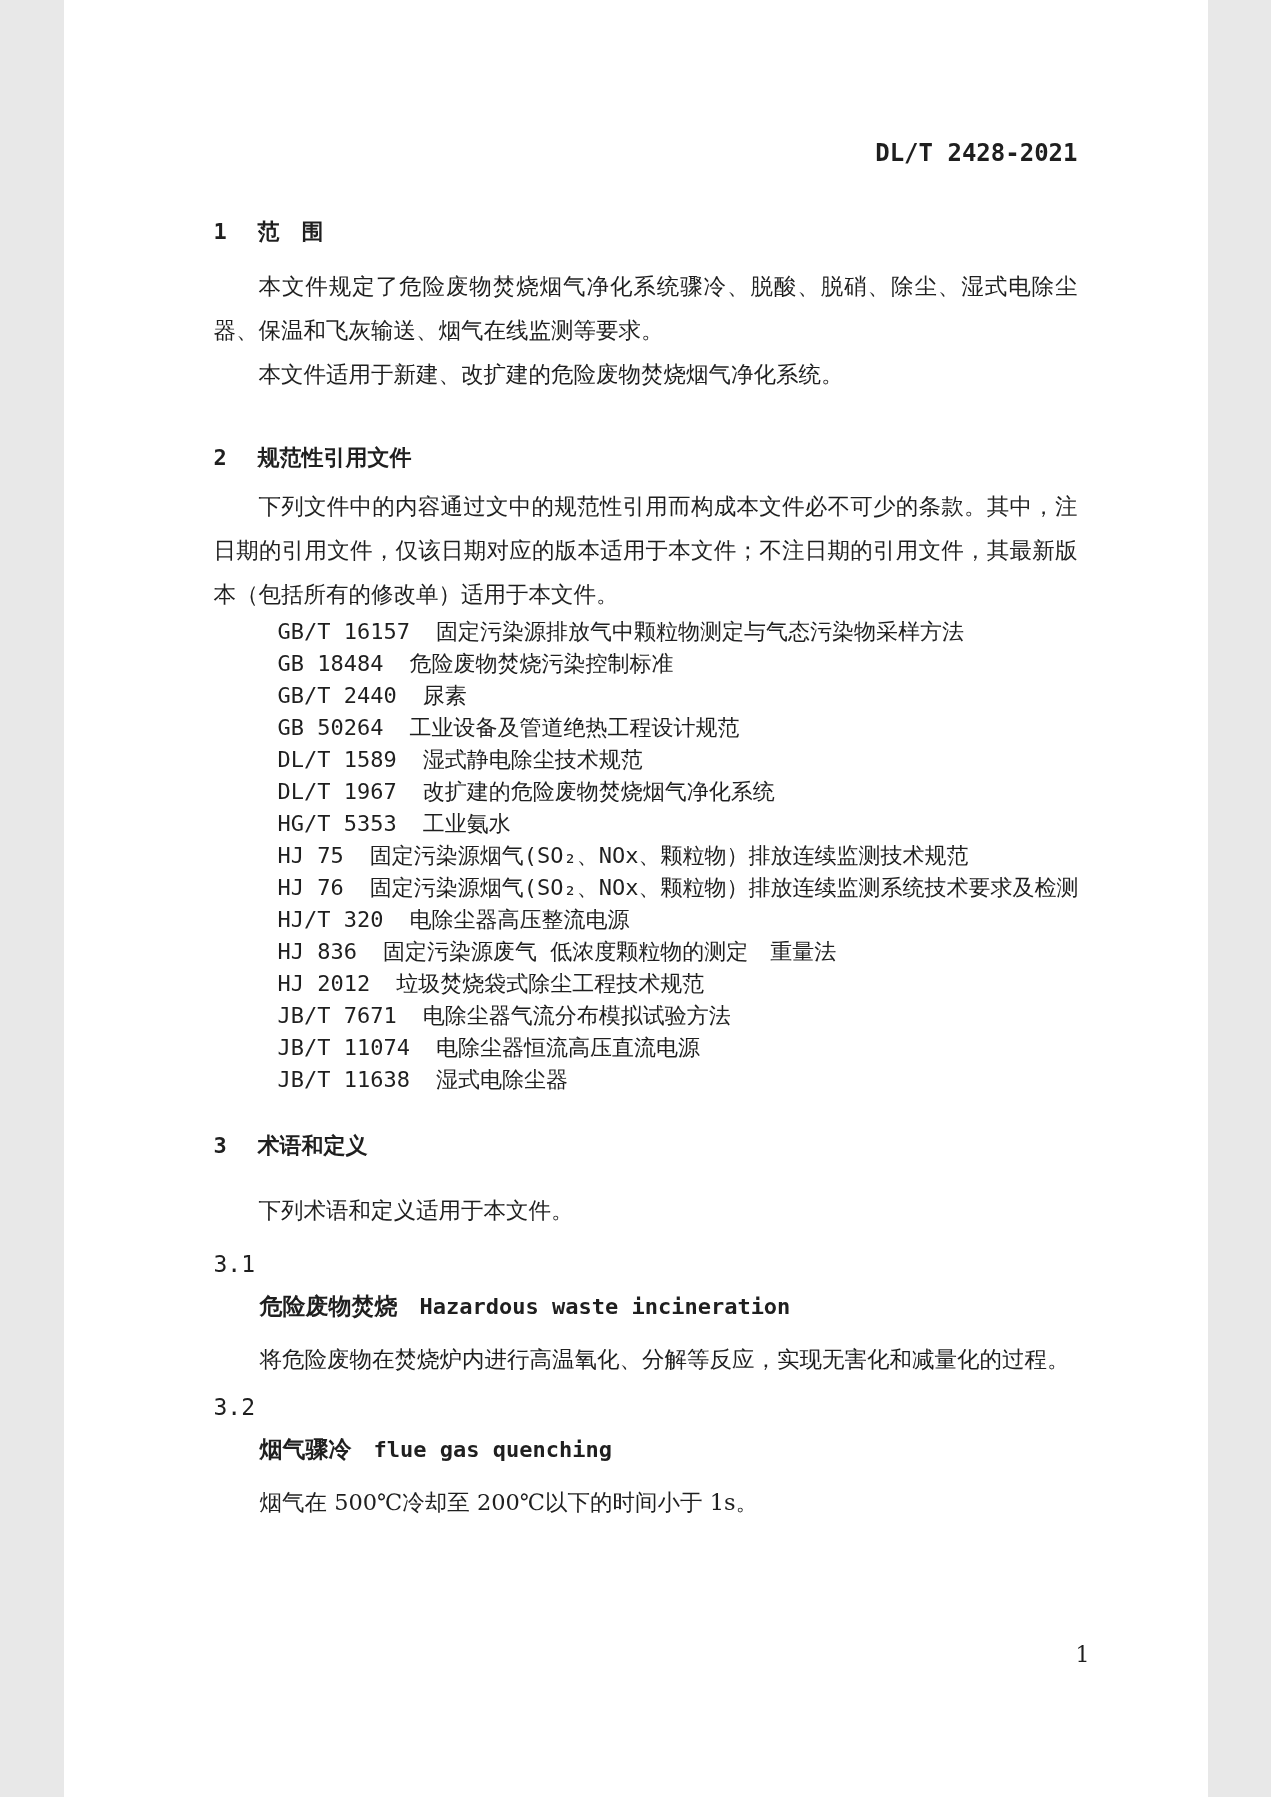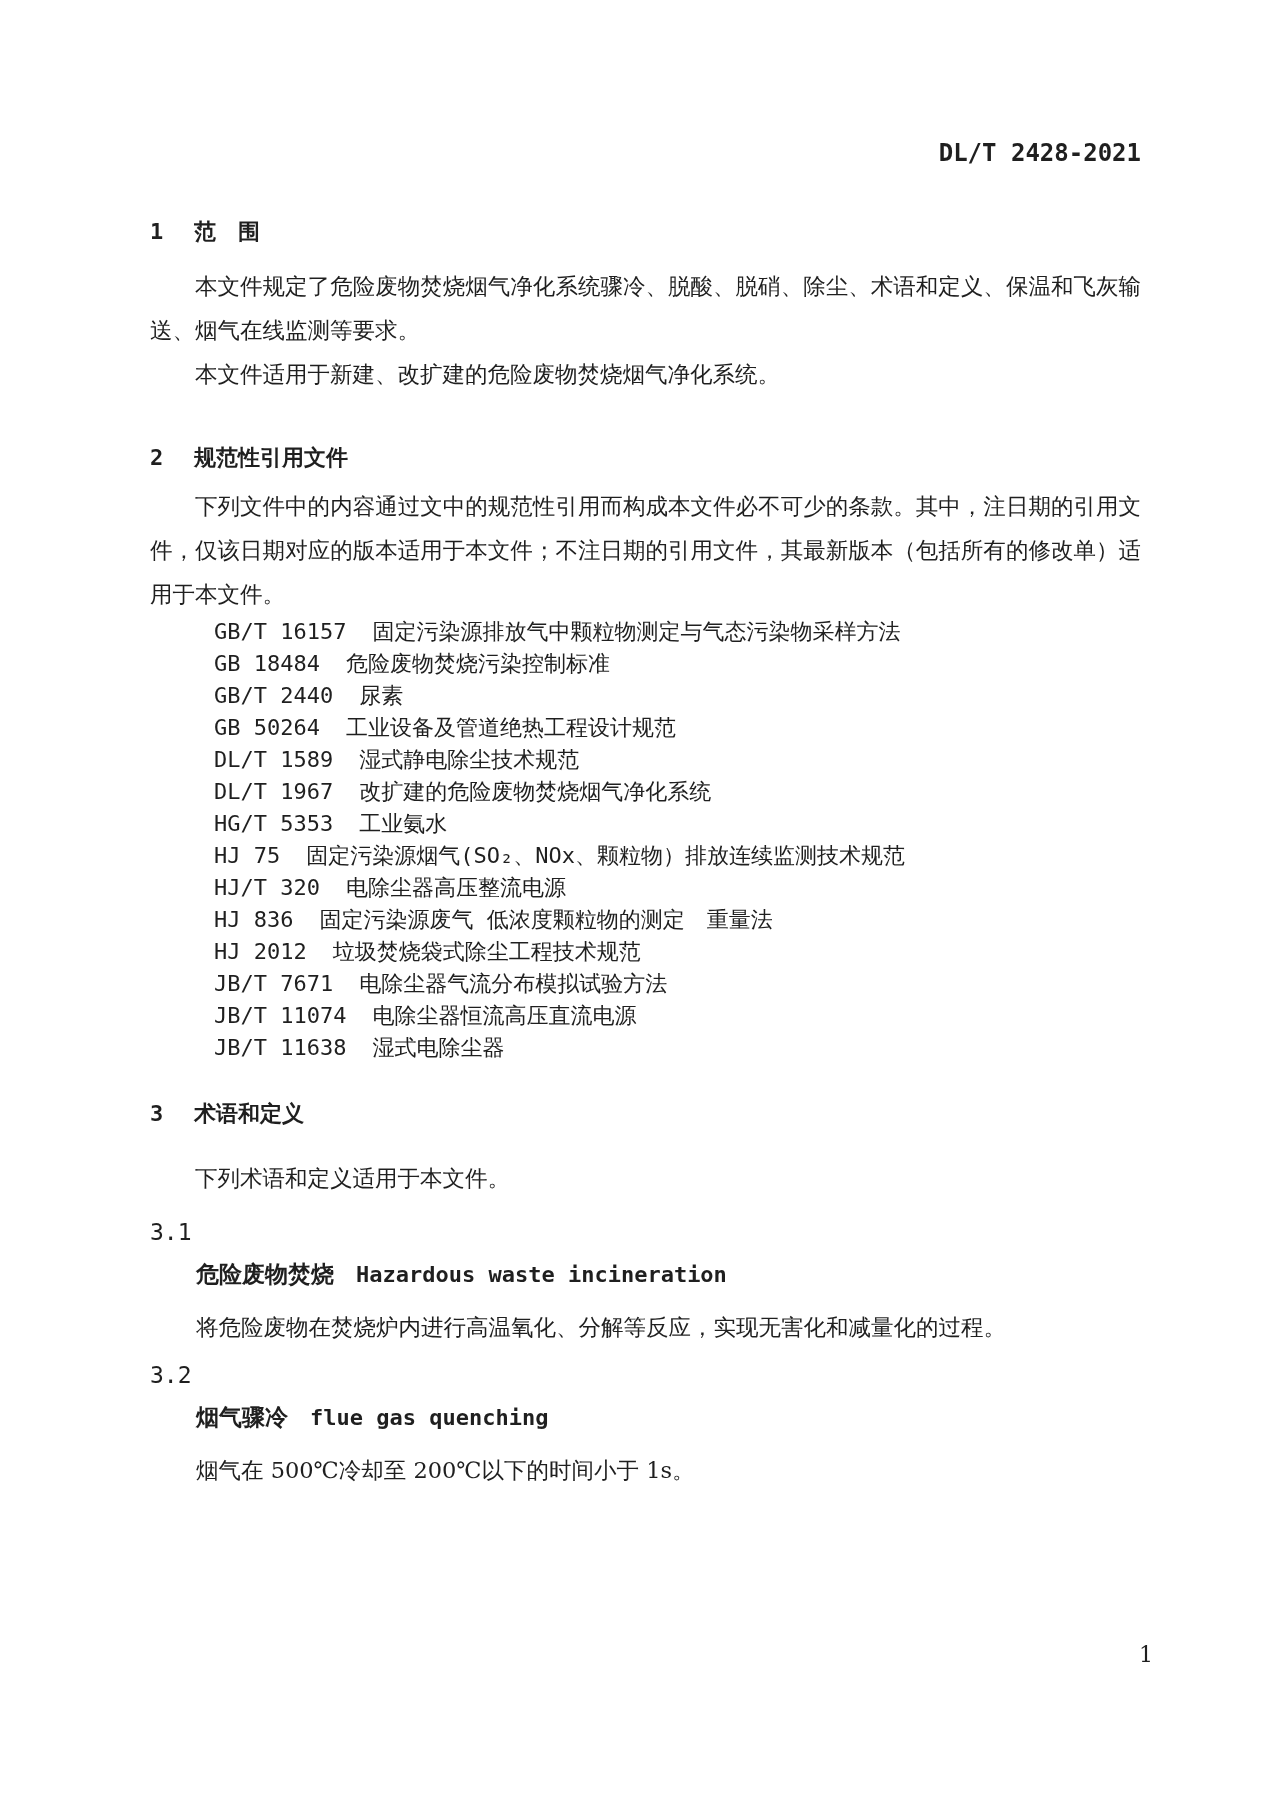--- a/index.html
+++ b/index.html
@@ -1,18 +1,18 @@
 <!DOCTYPE html>
 <html><head>
 <meta charset="utf-8">
 <style>
   html,body { margin:0; padding:0; background:#e8e8e8; }
   .page {
     position:relative;
-    width:1271px; height:1797px;
+    width:1144px; height:1797px;
     margin:0 auto;
     background:#ffffff;
     color:#1f1f1f;
     overflow:hidden;
   }
   .content { padding:0 130px 0 150px; }
 
   .doc-code {
     margin-top:138px;
     text-align:right;
@@ -108,38 +108,39 @@
 <div class="page">
   <div class="content">
 
     <div class="doc-code">DL/T 2428-2021</div>
 
 
     <div class="sec-heading mt-sec1">
       <span class="sec-num">1</span><span>范　围</span>
     </div>
 
-    <div class="para mt-p1">本文件规定了危险废物焚烧烟气净化系统骤冷、脱酸、脱硝、除尘、术语和定义、保温和飞灰输送、烟气在线监测等要求。</div>
+    <div class="para mt-p1">本文件规定了危险废物焚烧烟气净化系统骤冷、脱酸、脱硝、除尘、湿式电除尘器、保温和飞灰输送、烟气在线监测等要求。</div>
     <div class="para">本文件适用于新建、改扩建的危险废物焚烧烟气净化系统。</div>
 
     <div class="sec-heading mt-sec2">
       <span class="sec-num">2</span><span>规范性引用文件</span>
     </div>
 
     <div class="para mt-p3">下列文件中的内容通过文中的规范性引用而构成本文件必不可少的条款。其中，注日期的引用文件，仅该日期对应的版本适用于本文件；不注日期的引用文件，其最新版本（包括所有的修改单）适用于本文件。</div>
 
     <div class="ref-list">
       <div class="ref-row"><span class="ref-code">GB/T 16157</span><span>固定污染源排放气中颗粒物测定与气态污染物采样方法</span></div>
       <div class="ref-row"><span class="ref-code">GB 18484</span><span>危险废物焚烧污染控制标准</span></div>
       <div class="ref-row"><span class="ref-code">GB/T 2440</span><span>尿素</span></div>
       <div class="ref-row"><span class="ref-code">GB 50264</span><span>工业设备及管道绝热工程设计规范</span></div>
       <div class="ref-row"><span class="ref-code">DL/T 1589</span><span>湿式静电除尘技术规范</span></div>
       <div class="ref-row"><span class="ref-code">DL/T 1967</span><span>改扩建的危险废物焚烧烟气净化系统</span></div>
       <div class="ref-row"><span class="ref-code">HG/T 5353</span><span>工业氨水</span></div>
       <div class="ref-row"><span class="ref-code">HJ 75</span><span>固定污染源烟气(SO₂、NOx、颗粒物）排放连续监测技术规范</span></div>
+      <div class="ref-row"><span class="ref-code">HJ 76</span><span>固定污染源烟气(SO₂、NOx、颗粒物）排放连续监测系统技术要求及检测</span></div>
       <div class="ref-row"><span class="ref-code">HJ/T 320</span><span>电除尘器高压整流电源</span></div>
       <div class="ref-row"><span class="ref-code">HJ 836</span><span>固定污染源废气 低浓度颗粒物的测定　重量法</span></div>
       <div class="ref-row"><span class="ref-code">HJ 2012</span><span>垃圾焚烧袋式除尘工程技术规范</span></div>
       <div class="ref-row"><span class="ref-code">JB/T 7671</span><span>电除尘器气流分布模拟试验方法</span></div>
       <div class="ref-row"><span class="ref-code">JB/T 11074</span><span>电除尘器恒流高压直流电源</span></div>
       <div class="ref-row"><span class="ref-code">JB/T 11638</span><span>湿式电除尘器</span></div>
     </div>
 
     <div class="sec-heading mt-sec3">
       <span class="sec-num">3</span><span>术语和定义</span>

